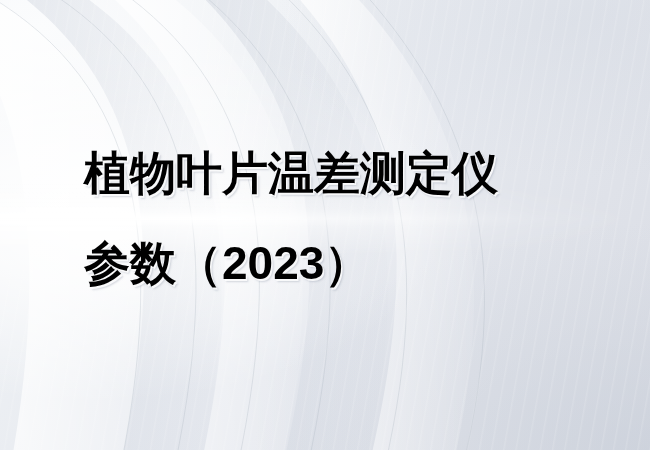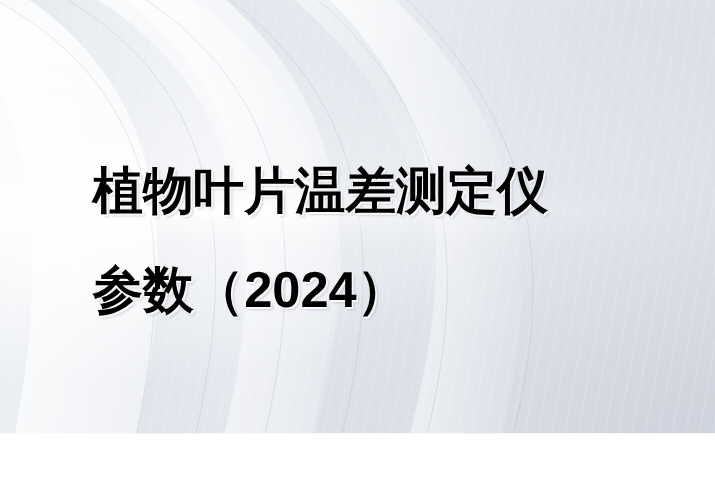--- a/index.html
+++ b/index.html
@@ -7,21 +7,21 @@
     padding: 0;
     background: #ffffff;
   }
   body {
     font-family: "Liberation Sans", "DejaVu Sans", sans-serif;
   }
 
   #banner {
     position: relative;
     width: 650px;
-    height: 394px;
+    height: 450px;
     overflow: hidden;
     background: #e9ecf0;
   }
 
   
   .bg-layer {
     position: absolute;
     inset: 0;
     pointer-events: none;
   }
@@ -214,16 +214,16 @@
       </g>
     </svg>
   </div>
 
   <div class="bg-layer bg-sheen"></div>
 
   <div class="bg-layer bg-highlight"></div>
 
   <div id="title-block">
     <div class="title-line">植物叶片温差测定仪</div>
-    <div class="title-line">参数（2024）</div>
+    <div class="title-line">参数（2023）</div>
   </div>
 
 </div>
 
 </body></html>

